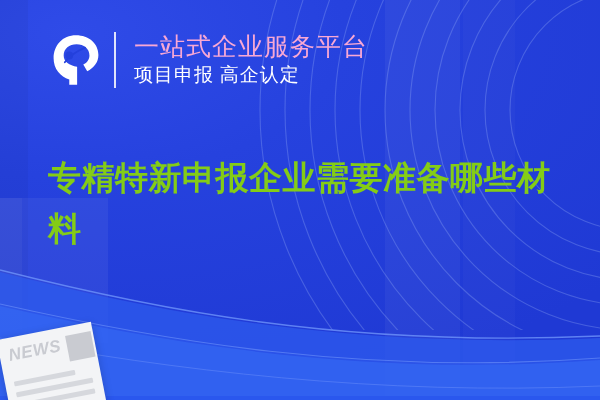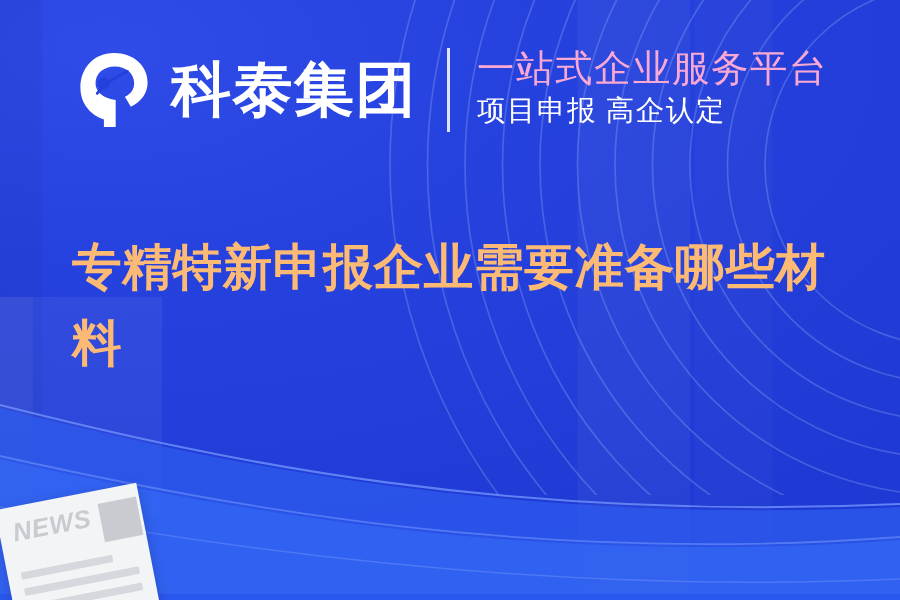--- a/index.html
+++ b/index.html
@@ -148,21 +148,21 @@
     margin-top: 3px;
     font-family: "Liberation Serif", "DejaVu Serif", serif;
   }
 
   
   .main-title {
     position: absolute;
     left: 48px;
     top: 152px;
     width: 505px;
-    color: #fdba74;
+    color: #84cc16;
     font-size: 33px;
     font-weight: bold;
     line-height: 1.55;
     letter-spacing: 0.5px;
     font-family: "Liberation Sans", "DejaVu Sans", sans-serif;
   }
 
   
   .news-card {
     position: absolute;
@@ -258,21 +258,20 @@
   <div class="header">
 
     <div class="logo-mark">
       <svg viewBox="0 0 100 100" xmlns="http://www.w3.org/2000/svg">
         <path d="M50 6 C26 6 10 24 10 47 C10 66 22 80 38 85 L38 94 L52 94 L52 62 C38 60 28 53 28 42 C28 30 38 22 51 22 C64 22 74 30 74 42 C74 49 70 55 63 58 L70 70 C82 64 90 54 90 41 C90 21 73 6 50 6 Z" fill="#ffffff"></path>
         <circle cx="38" cy="42" r="7" fill="#2440DC"></circle>
         <path d="M30 54 C36 46 48 36 66 28" stroke="#2440DC" stroke-width="3.2" fill="none" stroke-linecap="round"></path>
       </svg>
     </div>
 
-    <div class="brand-name">科泰集团</div>
 
     <div class="divider"></div>
 
     <div class="tagline-block">
       <div class="tagline-main">一站式企业服务平台</div>
       <div class="tagline-sub">项目申报 高企认定</div>
     </div>
 
   </div>
 

